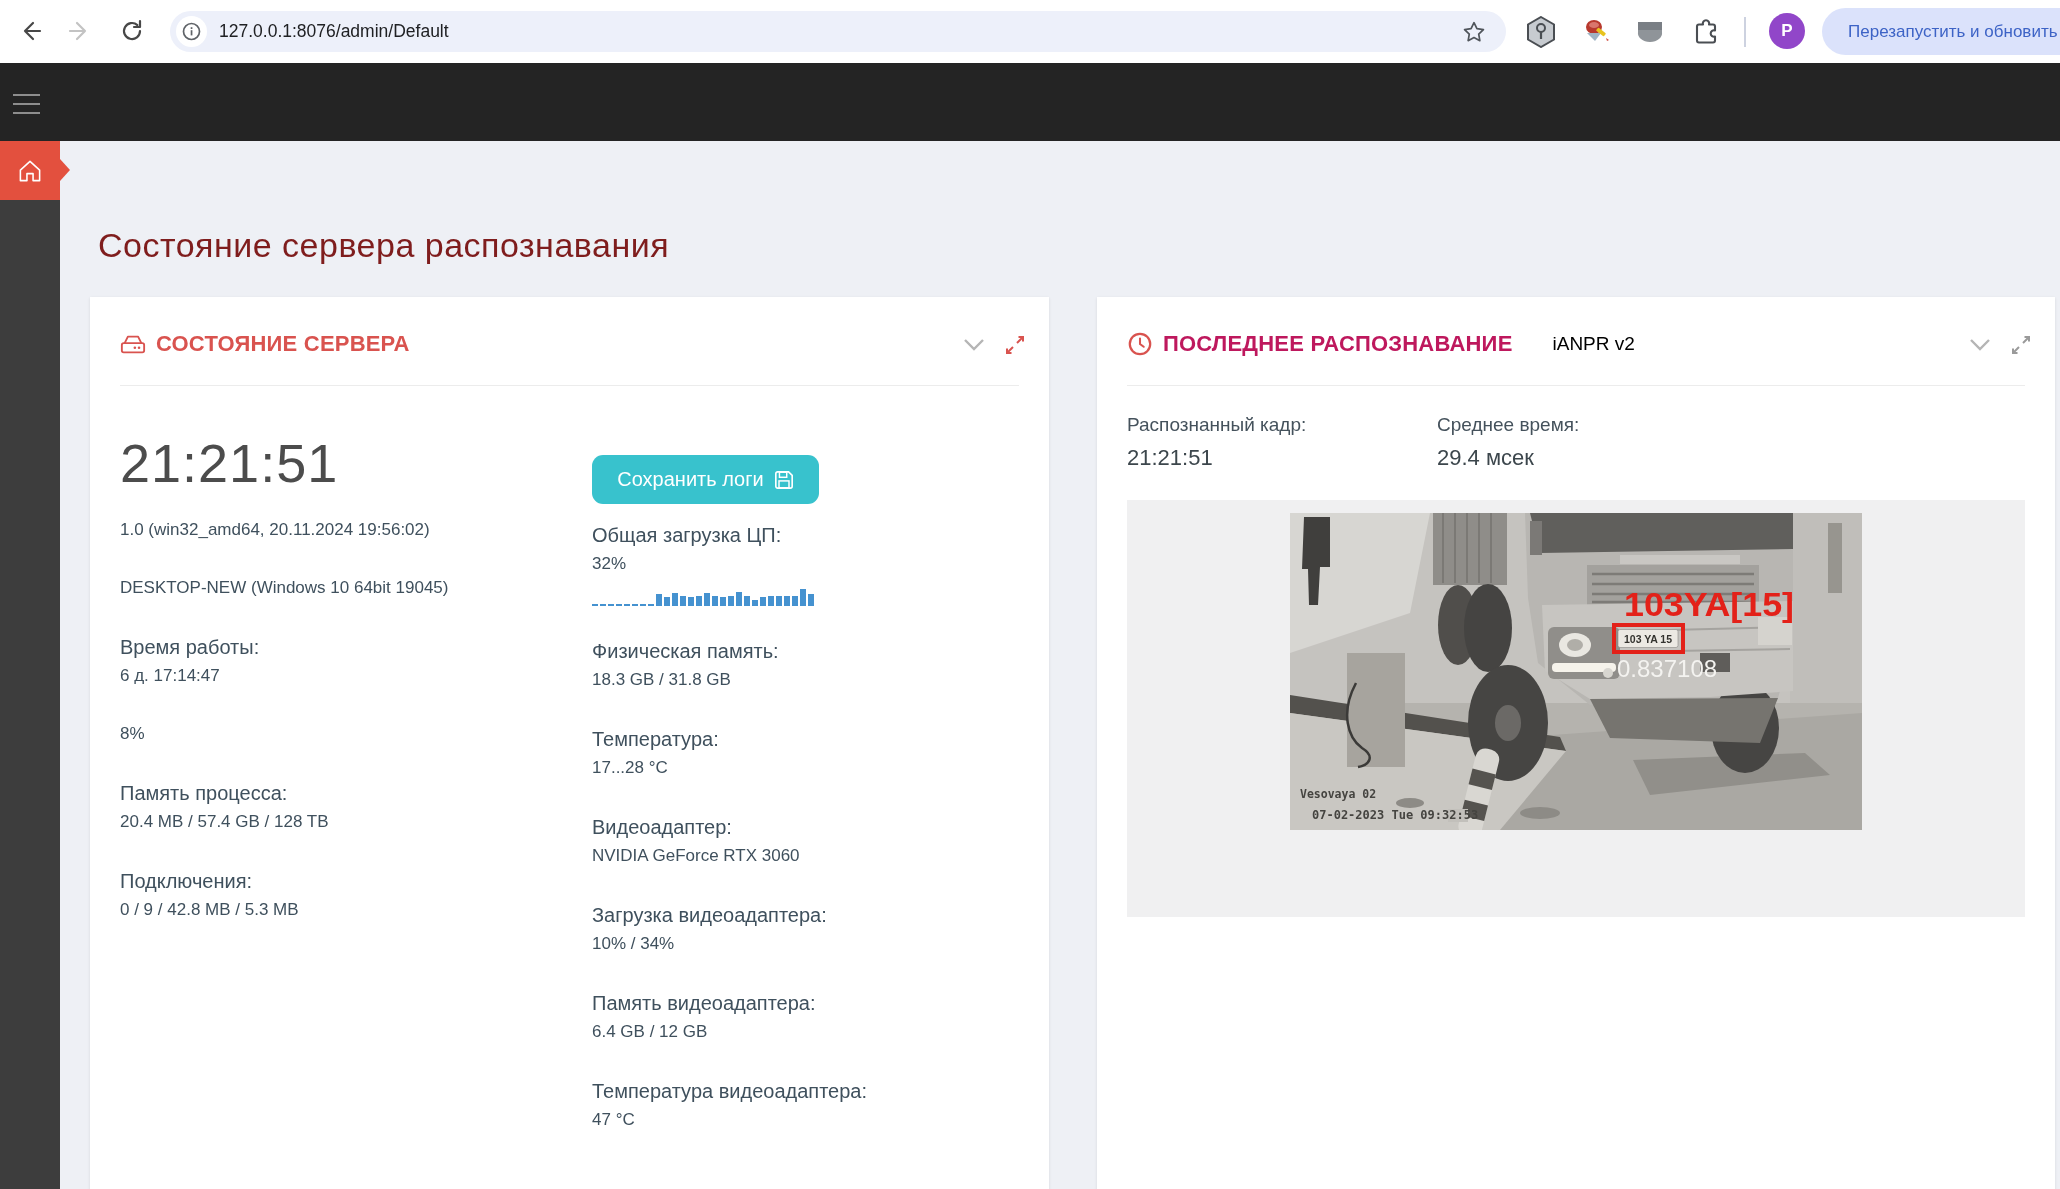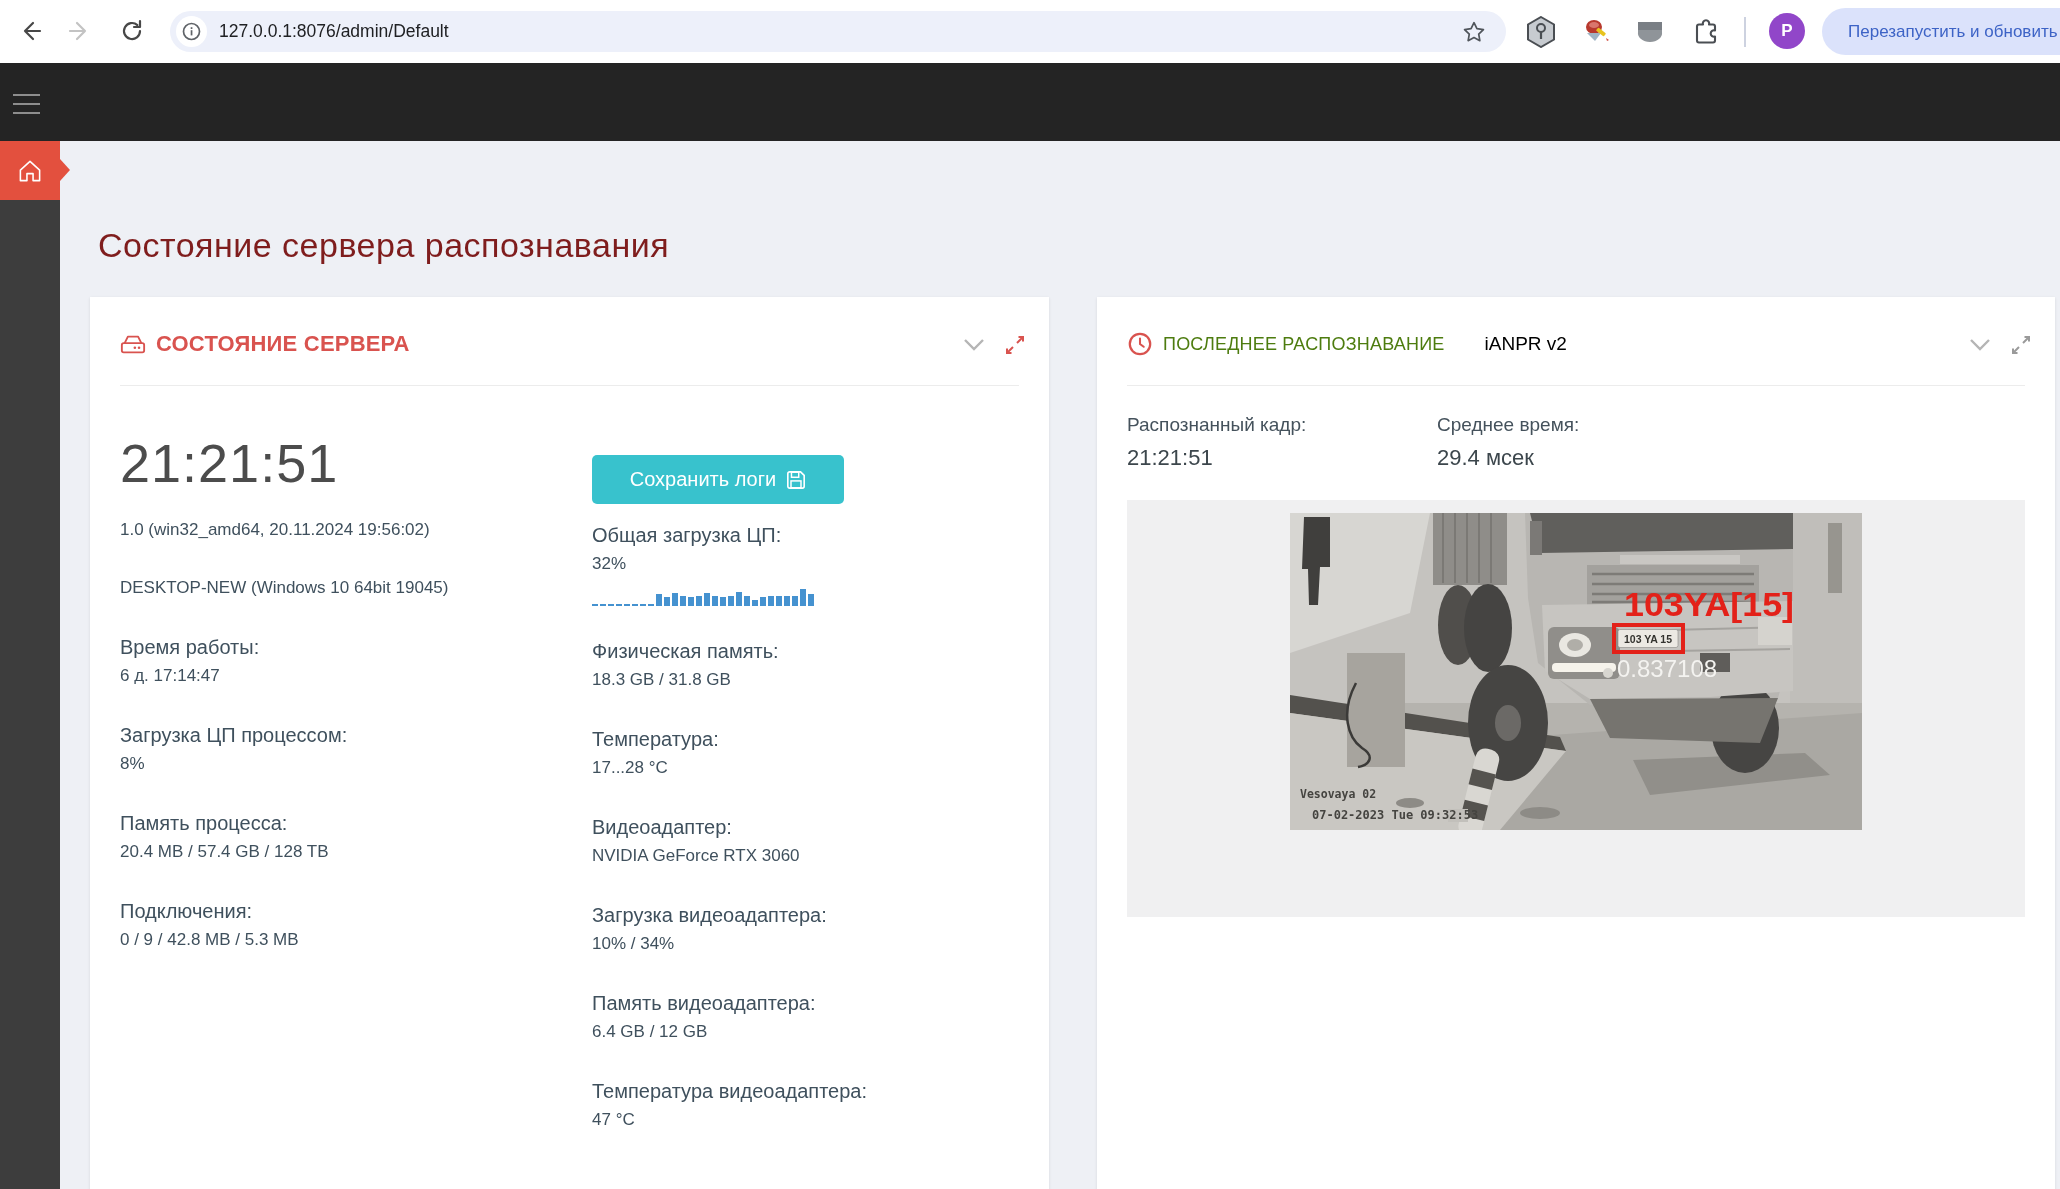--- a/index.html
+++ b/index.html
@@ -39,33 +39,33 @@
     border-top:11px solid transparent;border-bottom:11px solid transparent;border-left:10px solid #e3503e;}
   
   .page-title{position:absolute;left:90px;top:218px;margin:8px;font-size:34px;font-weight:400;
     color:#7f1d1d;letter-spacing:.5px;}
   .card{position:absolute;top:297px;height:900px;background:#ffffff;box-shadow:0 1px 3px rgba(0,0,0,.10);}
   .card-server{left:90px;width:959px;}
   .card-recog{left:1097px;width:958px;}
   .card-head{position:absolute;left:30px;top:34px;display:flex;align-items:center;}
   .card-head .hicon{margin-right:10px;display:flex;}
   .card-title-red{font-size:22px;font-weight:bold;color:#d9534f;letter-spacing:.2px;}
-  .card-title-dark{font-size:18px;font-weight:normal;color:#4d7c0f;letter-spacing:.2px;}
+  .card-title-dark{font-size:22px;font-weight:bold;color:#be185d;letter-spacing:.2px;}
   .card-sub{font-size:19px;color:#000000;margin-left:24px;font-weight:normal;padding-left:16px;}
   .head-chevron{position:absolute;right:64px;top:40px;cursor:pointer;}
   .head-expand{position:absolute;right:24px;top:38px;cursor:pointer;}
   .card-divider{position:absolute;left:30px;right:30px;top:88px;height:1px;background:#ececec;}
   
   .srv-left{position:absolute;left:30px;top:135px;width:440px;}
   .srv-right{position:absolute;left:502px;top:158px;width:430px;}
   .clock{font-size:54px;font-weight:300;color:#4c4c4c;letter-spacing:1px;margin-bottom:26px;}
   .info-row{margin-bottom:38px;}
   .info-label{font-size:20px;color:#3f505d;margin-bottom:7px;}
   .info-value{font-size:17px;color:#3f505d;}
-  .save-btn{width:252px;height:49px;border:none;border-radius:5px;background:#38c2cd;color:#ffffff;
+  .save-btn{width:227px;height:49px;border:none;border-radius:11px;background:#38c2cd;color:#ffffff;
     font-size:20px;font-family:"Liberation Sans",sans-serif;display:flex;align-items:center;
     justify-content:center;cursor:pointer;margin-bottom:20px;}
   .save-btn svg{margin-left:10px;}
   .cpu-row{margin-bottom:14px;}
   .sparkline{width:224px;height:18px;display:flex;align-items:flex-end;margin-bottom:34px;}
   .sparkline div{flex:0 0 6px;margin-right:2px;background:#4592d0;}
   
   .stats-row{position:absolute;left:30px;top:117px;display:flex;}
   .stat{width:310px;}
   .stat-label{font-size:19px;color:#45525c;}
@@ -199,21 +199,20 @@
       <div class="info-value">1.0 (win32_amd64, 20.11.2024 19:56:02)</div>
     </div>
     <div class="info-row">
       <div class="info-value">DESKTOP-NEW (Windows 10 64bit 19045)</div>
     </div>
     <div class="info-row">
       <div class="info-label">Время работы:</div>
       <div class="info-value">6 д. 17:14:47</div>
     </div>
     <div class="info-row">
-      <div class="info-label">Загрузка ЦП процессом:</div>
       <div class="info-value">8%</div>
     </div>
     <div class="info-row">
       <div class="info-label">Память процесса:</div>
       <div class="info-value">20.4 MB / 57.4 GB / 128 TB</div>
     </div>
     <div class="info-row">
       <div class="info-label">Подключения:</div>
       <div class="info-value">0 / 9 / 42.8 MB / 5.3 MB</div>
     </div>

